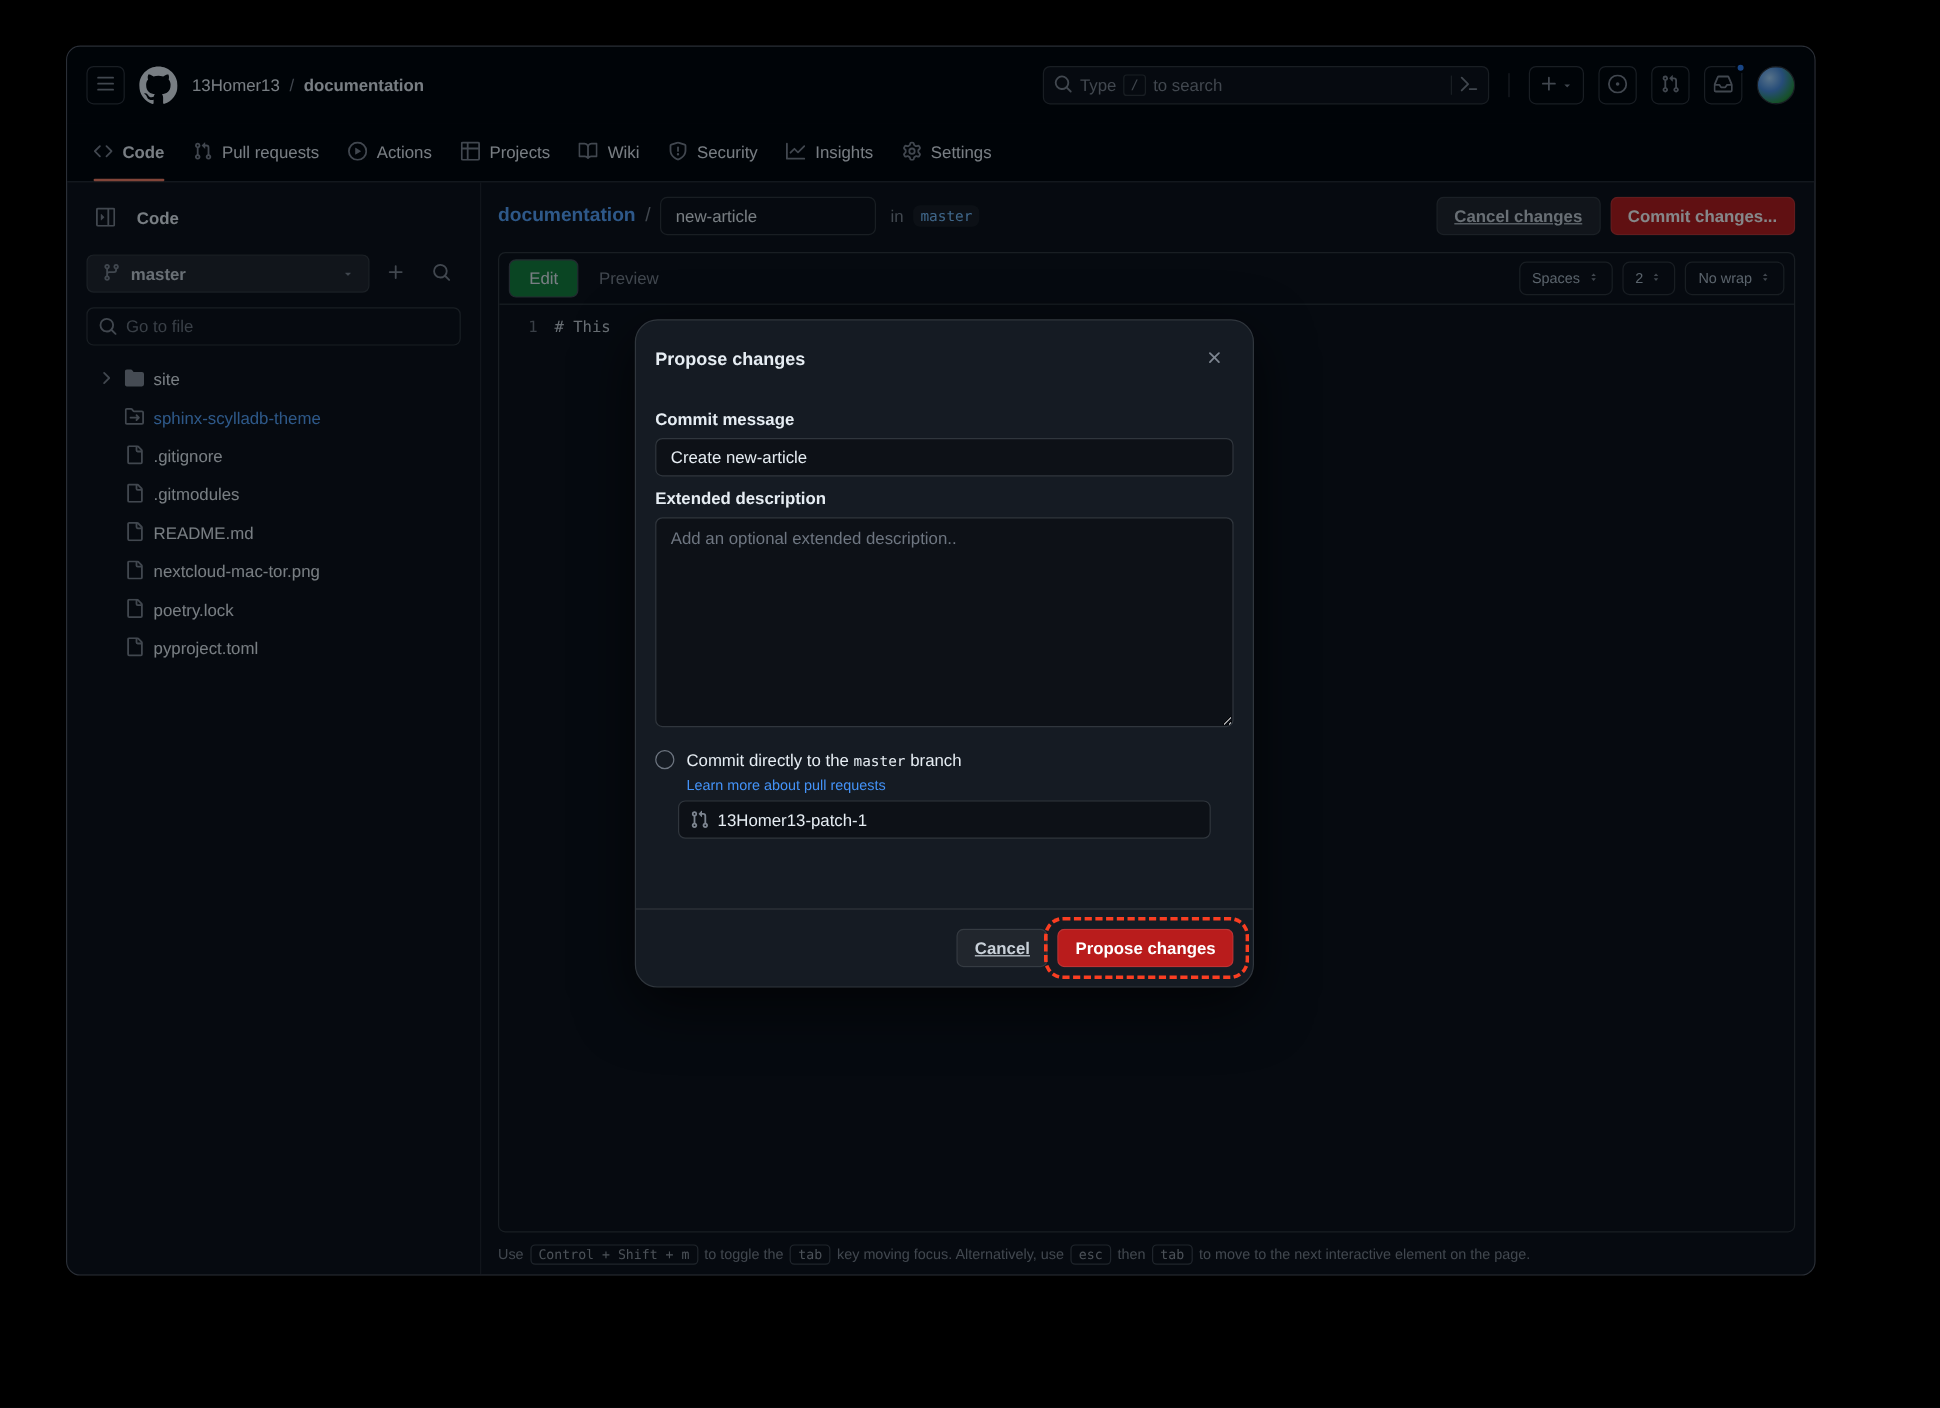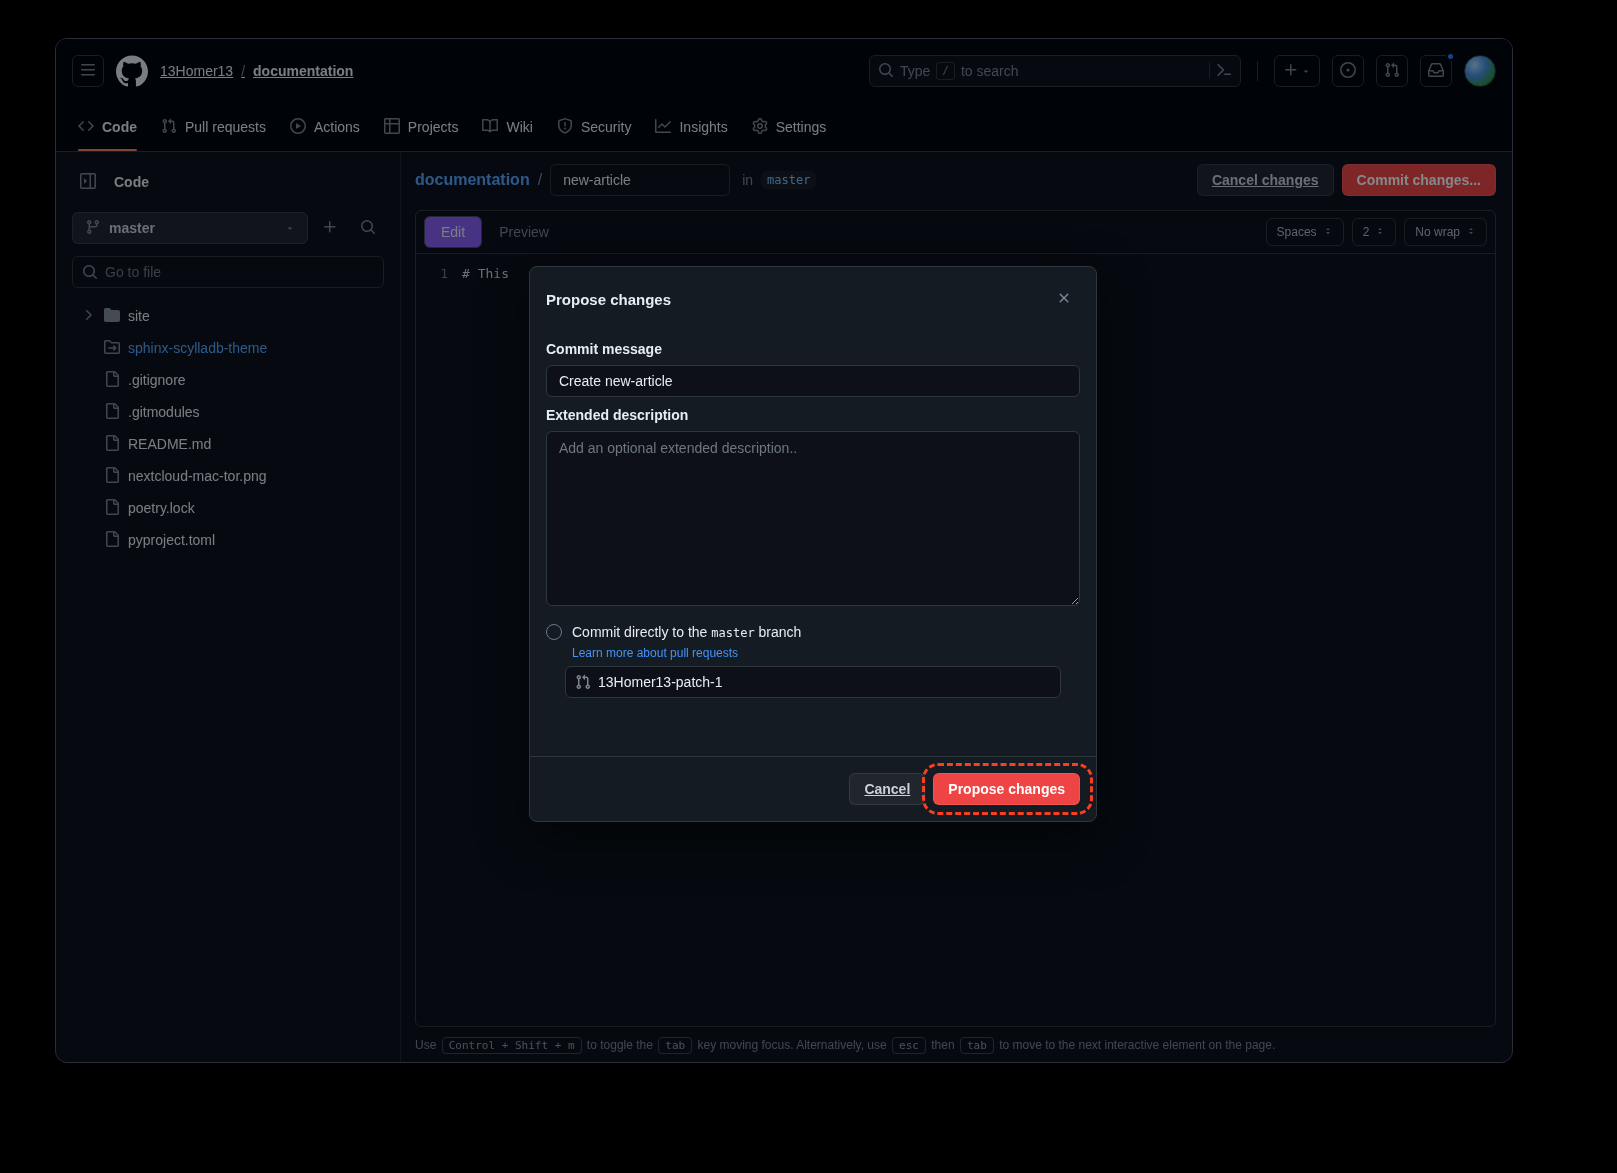--- a/index.html
+++ b/index.html
@@ -22,21 +22,21 @@
     height:64px; padding:0 16px; display:flex; align-items:center; gap:12px;
     background:#010409; flex:none;
   }
   .icon-btn {
     width:32px; height:32px; display:flex; align-items:center; justify-content:center;
     border:1px solid #30363d; border-radius:6px; background:transparent; color:#7d8590;
     cursor:pointer; position:relative;
   }
   .icon-btn.wide { width:46px; gap:2px; }
   .logo { color:#e6edf3; display:flex; align-items:center; cursor:pointer; }
-  .breadcrumb { display:flex; align-items:flex-start; gap:8px; font-size:14px;text-decoration:underline; }
+  .breadcrumb { display:flex; align-items:flex-start; gap:8px; font-size:14px; }
   .breadcrumb .owner { color:#e6edf3; cursor:pointer; }
   .breadcrumb .sep { color:#7d8590; }
   .breadcrumb .repo { font-weight:700; cursor:pointer; }
   .header-right { margin-left:auto; display:flex; align-items:center; gap:12px;text-align:center; }
   .search-box {
     width:372px; height:32px; border:1px solid #30363d; border-radius:6px;
     display:flex; align-items:center; padding:0 8px; color:#7d8590; font-size:14px;
     gap:6px; cursor:text; background:#0d1117;
   }
   .search-box .kbd-slash {
@@ -124,58 +124,58 @@
     font-family:"DejaVu Sans Mono", monospace; font-size:12px; color:#79c0ff;
     background:rgba(110,118,129,0.12); padding:2px 6px; border-radius:6px;
   }
   .file-actions { display:flex; align-items:center; gap:8px; }
   .btn {
     height:32px; padding:0 14px; display:inline-flex; align-items:center; justify-content:center;
     border-radius:6px; font-size:14px; font-weight:600; cursor:pointer;
     border:1px solid rgba(240,246,252,0.1); font-family:inherit;
   }
   .btn-secondary { background:#21262d; color:#c9d1d9;text-decoration:underline; }
-  .btn-primary { background:#ef4444; color:#ffffff; }
+  .btn-primary { background:#b91c1c; color:#ffffff; }
 
   .editor-panel {
     flex:1; border:1px solid #30363d; border-radius:6px; display:flex; flex-direction:column;
     overflow:hidden; min-height:0;
   }
   .editor-toolbar {
     display:flex; align-items:center; justify-content:space-between; padding:5px 8px;
     border-bottom:1px solid #30363d; flex:none;
   }
   .seg-tabs { display:flex; align-items:center; }
   .seg {
     height:32px; padding:0 16px; background:transparent; border:1px solid transparent;
     border-radius:6px; color:#7d8590; font-size:14px; cursor:pointer; font-family:inherit;
   }
-  .seg.active { background:#8b5cf6; border-color:#444c56; color:#e6edf3; }
+  .seg.active { background:#15803d; border-color:#444c56; color:#e6edf3; }
   .toolbar-right { display:flex; align-items:center; gap:8px; }
   .select-chip {
     height:28px; padding:0 10px; display:flex; align-items:center; gap:6px;
     border:1px solid #30363d; border-radius:6px; font-size:12px; color:#adbac7; cursor:pointer;
   }
   .select-chip svg { color:#7d8590; }
   .editor-body { flex:1; padding:10px 0; font-family:"DejaVu Sans Mono", monospace; font-size:13px; cursor:text; }
   .code-line { display:flex; line-height:20px; }
   .gutter { width:46px; text-align:right; padding-right:14px; color:#6e7681; }
   .code-text { color:#c9d1d9; white-space:pre; }
 
   .footer-hint { margin-top:10px; font-size:12px; color:#7d8590; flex:none; }
   .kbd {
     display:inline-block; padding:1px 6px; border:1px solid #3d444d; border-radius:4px;
     font-family:"DejaVu Sans Mono", monospace; font-size:11px; color:#9198a1; margin:0 2px;
   }
 
   
   .overlay { position:absolute; inset:0; background:rgba(1,4,9,0.48); z-index:10; }
   .modal {
-    position:absolute; left:473px; top:227px; width:568px; z-index:20;
-    background:#151b23; border:1px solid #30363d; border-radius:8px;
+    position:absolute; left:473px; top:227px; width:516px; z-index:20;
+    background:#151b23; border:1px solid #30363d; border-radius:19px;
     box-shadow:0 16px 48px rgba(0,0,0,0.65);
   }
   .modal-header { display:flex; align-items:center; justify-content:space-between; padding:16px; }
   .modal-title { font-size:15px; font-weight:600; }
   .close-btn {
     width:32px; height:32px; display:flex; align-items:center; justify-content:center;
     background:transparent; border:none; border-radius:6px; color:#7d8590; cursor:pointer;
   }
   .modal-body { padding:0 16px 16px; }
   .field-label { display:block; font-size:14px; font-weight:600; margin:10px 0 8px; }

